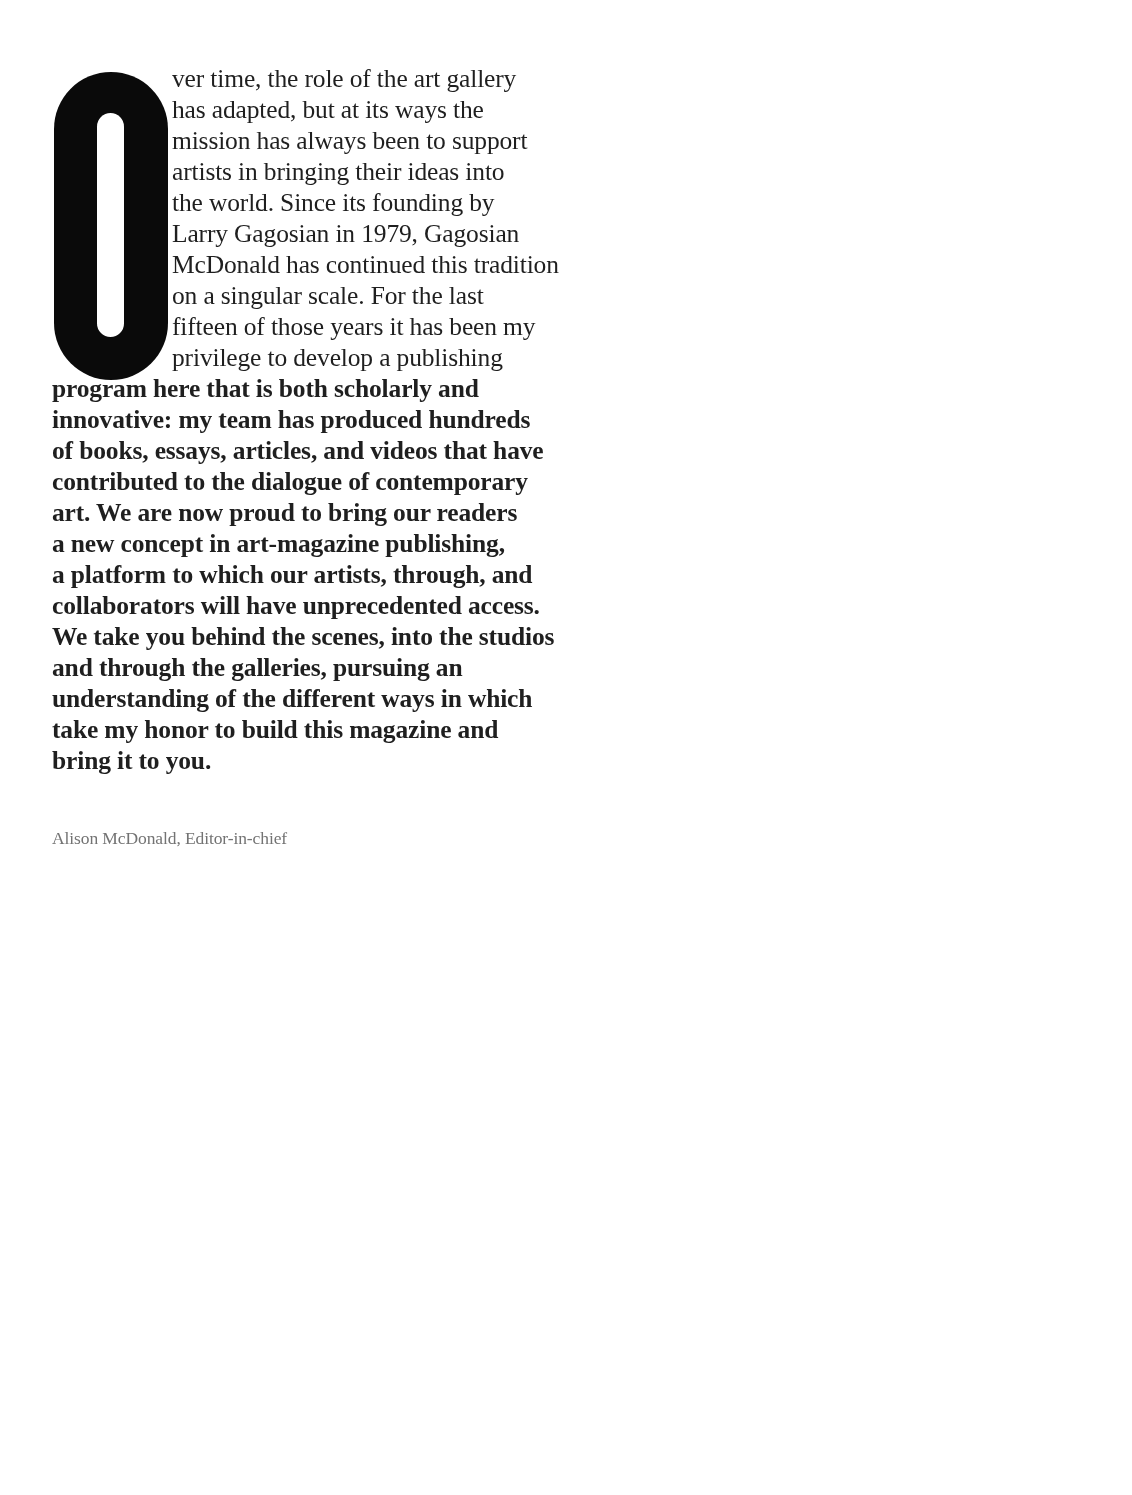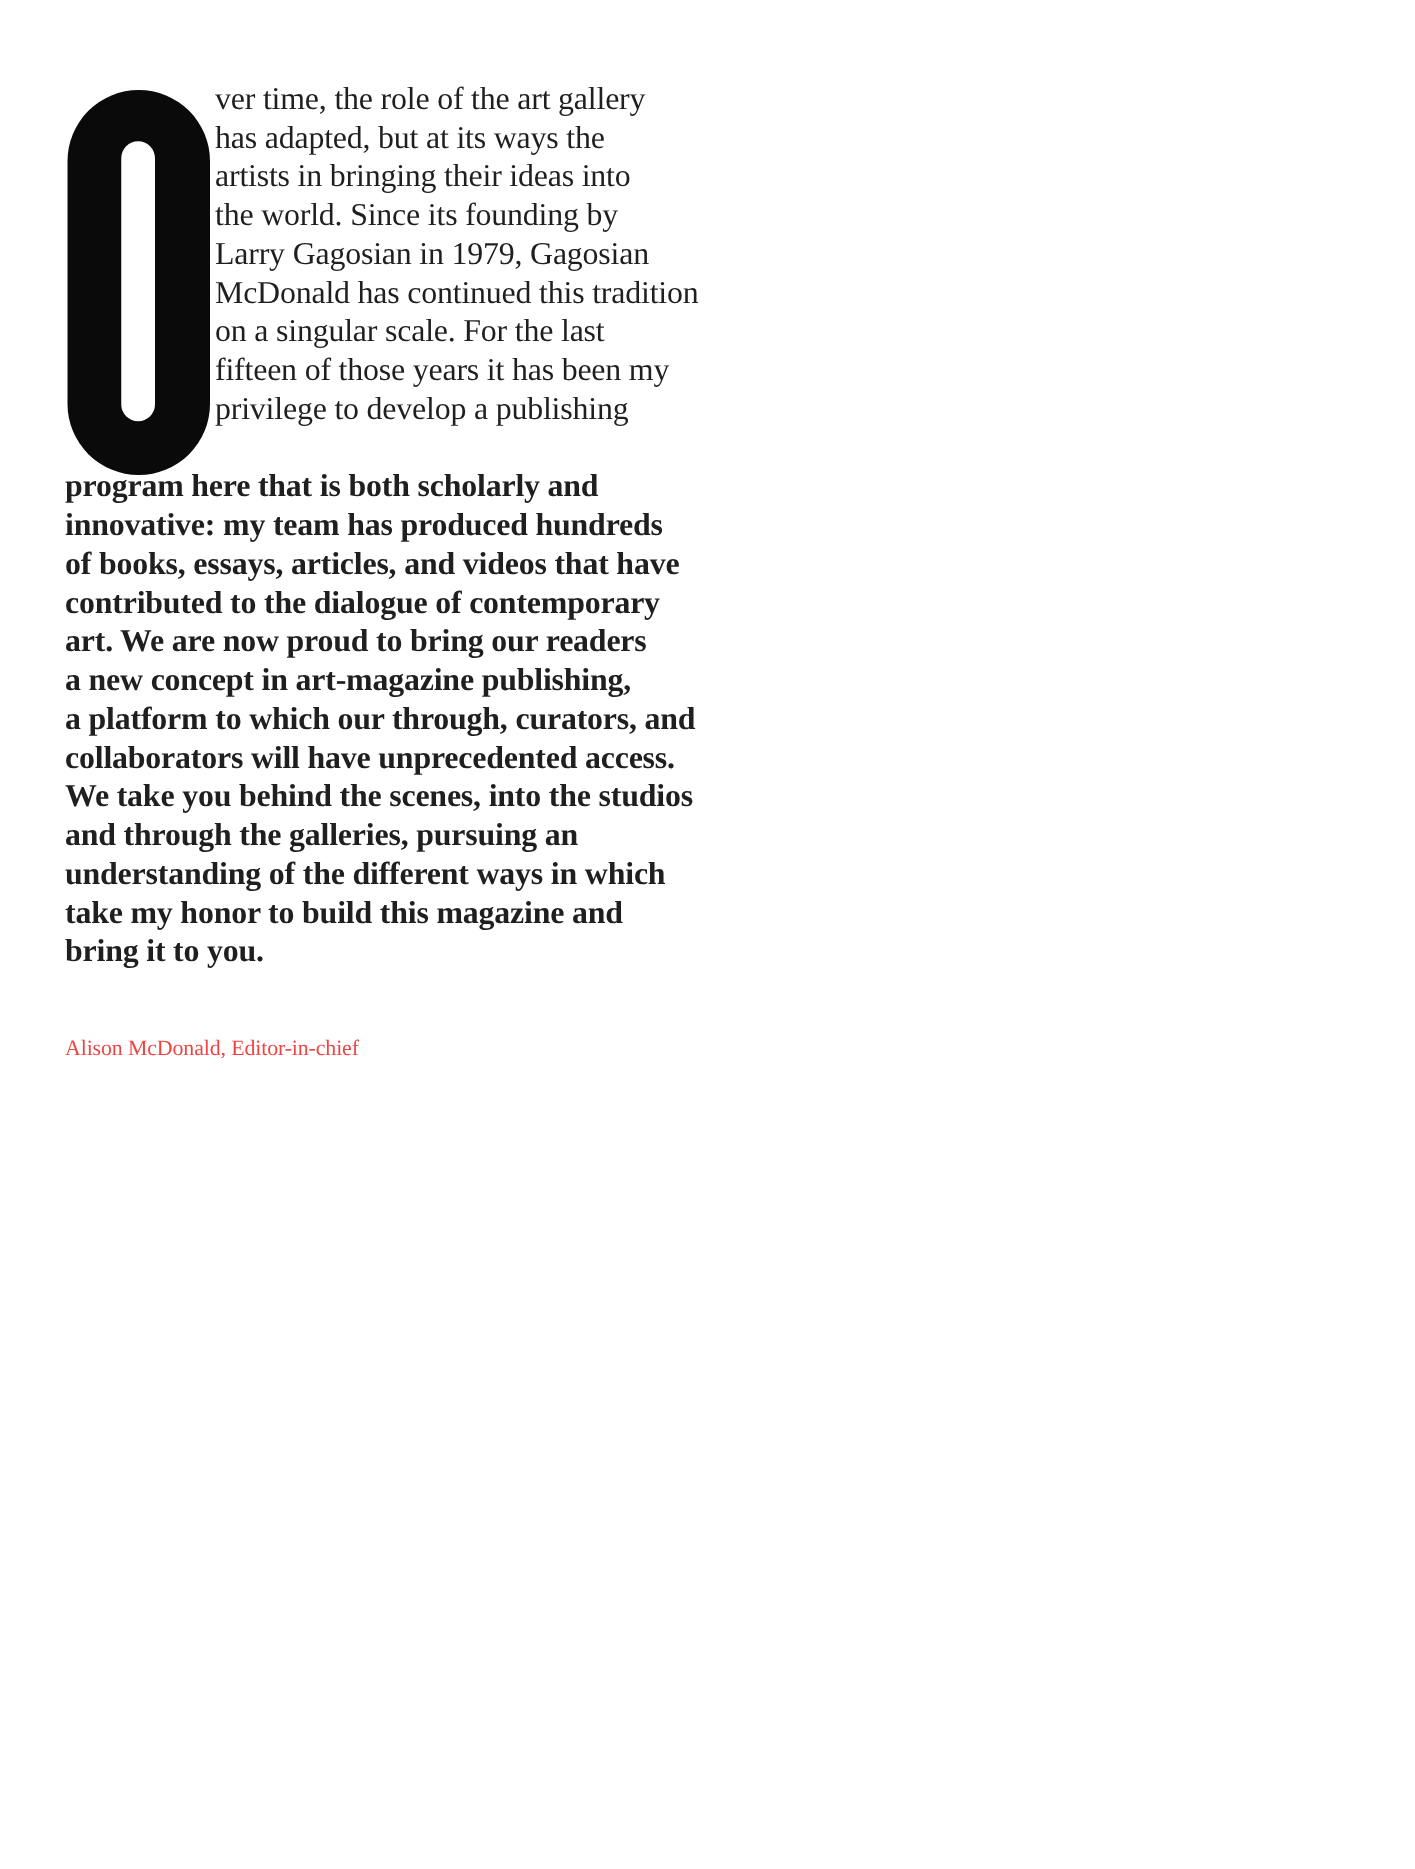--- a/index.html
+++ b/index.html
@@ -55,53 +55,54 @@
     top: 373px;
     font-weight: bold;
   }
   .byline {
     position: absolute;
     left: 52px;
     top: 827px;
     font-size: 17.5px;
     line-height: 22px;
     letter-spacing: -0.1px;
-    color: #ef4444;
+    color: #737373;
     white-space: nowrap;
   }
 </style>
 </head>
 <body>
 
 <div class="page">
 
   <div class="dropcap" aria-label="O">
     <div class="dropcap-counter"></div>
   </div>
 
   <div class="bodytext wrapped-lines">
     <div class="text-line">ver time, the role of the art gallery</div>
     <div class="text-line">has adapted, but at its ways the</div>
+    <div class="text-line">mission has always been to support</div>
     <div class="text-line">artists in bringing their ideas into</div>
     <div class="text-line">the world. Since its founding by</div>
     <div class="text-line">Larry Gagosian in 1979, Gagosian</div>
     <div class="text-line">McDonald has continued this tradition</div>
     <div class="text-line">on a singular scale. For the last</div>
     <div class="text-line">fifteen of those years it has been my</div>
     <div class="text-line">privilege to develop a publishing</div>
   </div>
 
   <div class="bodytext full-lines">
     <div class="text-line">program here that is both scholarly and</div>
     <div class="text-line">innovative: my team has produced hundreds</div>
     <div class="text-line">of books, essays, articles, and videos that have</div>
     <div class="text-line">contributed to the dialogue of contemporary</div>
     <div class="text-line">art. We are now proud to bring our readers</div>
     <div class="text-line">a new concept in art-magazine publishing,</div>
-    <div class="text-line">a platform to which our through, curators, and</div>
+    <div class="text-line">a platform to which our artists, through, and</div>
     <div class="text-line">collaborators will have unprecedented access.</div>
     <div class="text-line">We take you behind the scenes, into the studios</div>
     <div class="text-line">and through the galleries, pursuing an</div>
     <div class="text-line">understanding of the different ways in which</div>
     <div class="text-line">take my honor to build this magazine and</div>
     <div class="text-line">bring it to you.</div>
   </div>
 
   <div class="byline">Alison McDonald, Editor-in-chief</div>
 

